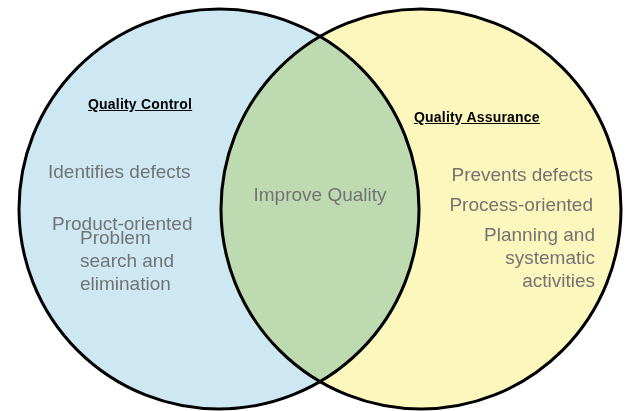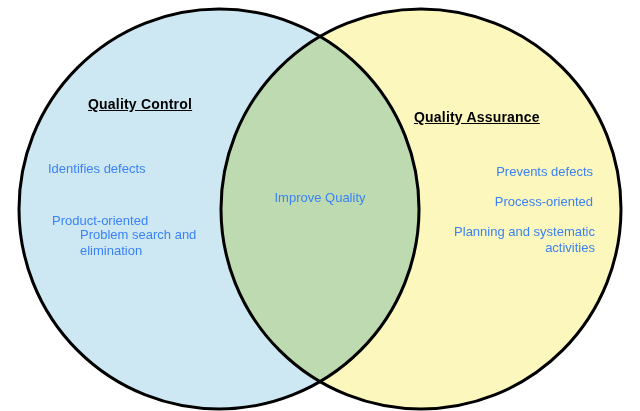--- a/index.html
+++ b/index.html
@@ -18,23 +18,23 @@
   }
   .venn-svg {
     position: absolute;
     left: 0;
     top: 0;
     width: 640px;
     height: 411px;
   }
   .label {
     position: absolute;
-    font-size: 13px;
+    font-size: 19px;
     line-height: 1.2;
-    color: #3b82f6;
+    color: #737373;
     white-space: nowrap;
   }
   .label.wrap {
     white-space: normal;
     margin-left: 32px;
   }
   .circle-title {
     position: absolute;
     font-size: 14px;
     font-weight: bold;
@@ -45,21 +45,21 @@
   }
   .qc-title   { left: 88px;  top: 96px; }
   .qa-title   { left: 414px; top: 109px; }
 
   .qc-item-1  { left: 48px;  top: 161px; }
   .qc-item-2  { left: 52px;  top: 189px; margin-top: 24px; }
   .qc-item-3  { left: 48px;  top: 227px; width: 122px; }
 
   .overlap-label {
     left: 245px;
-    top: 190px;
+    top: 184px;
     width: 150px;
     text-align: center;
   }
 
   .qa-item-1  { right: 47px; top: 164px; text-align: center; }
   .qa-item-2  { right: 47px; top: 194px; text-align: center; }
   .qa-item-3  { right: 45px; top: 224px; width: 158px; text-align: right; }
 </style>
 </head>
 <body>

